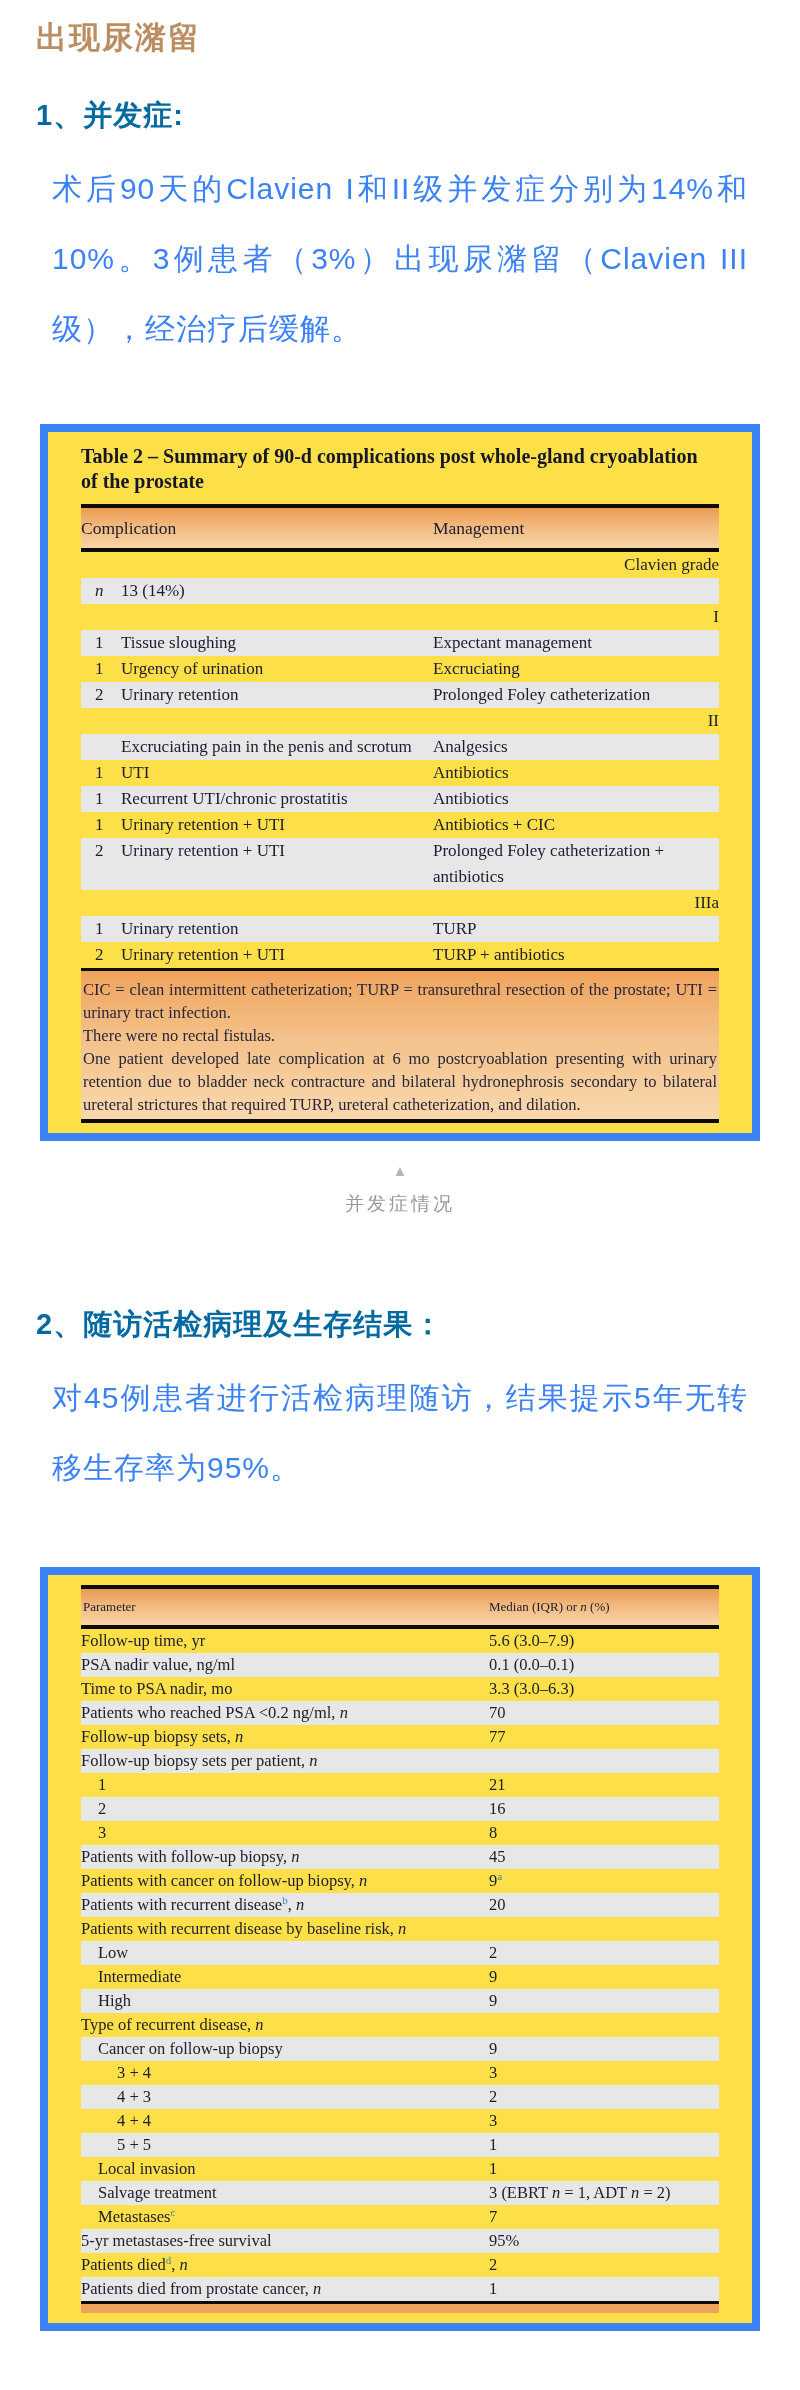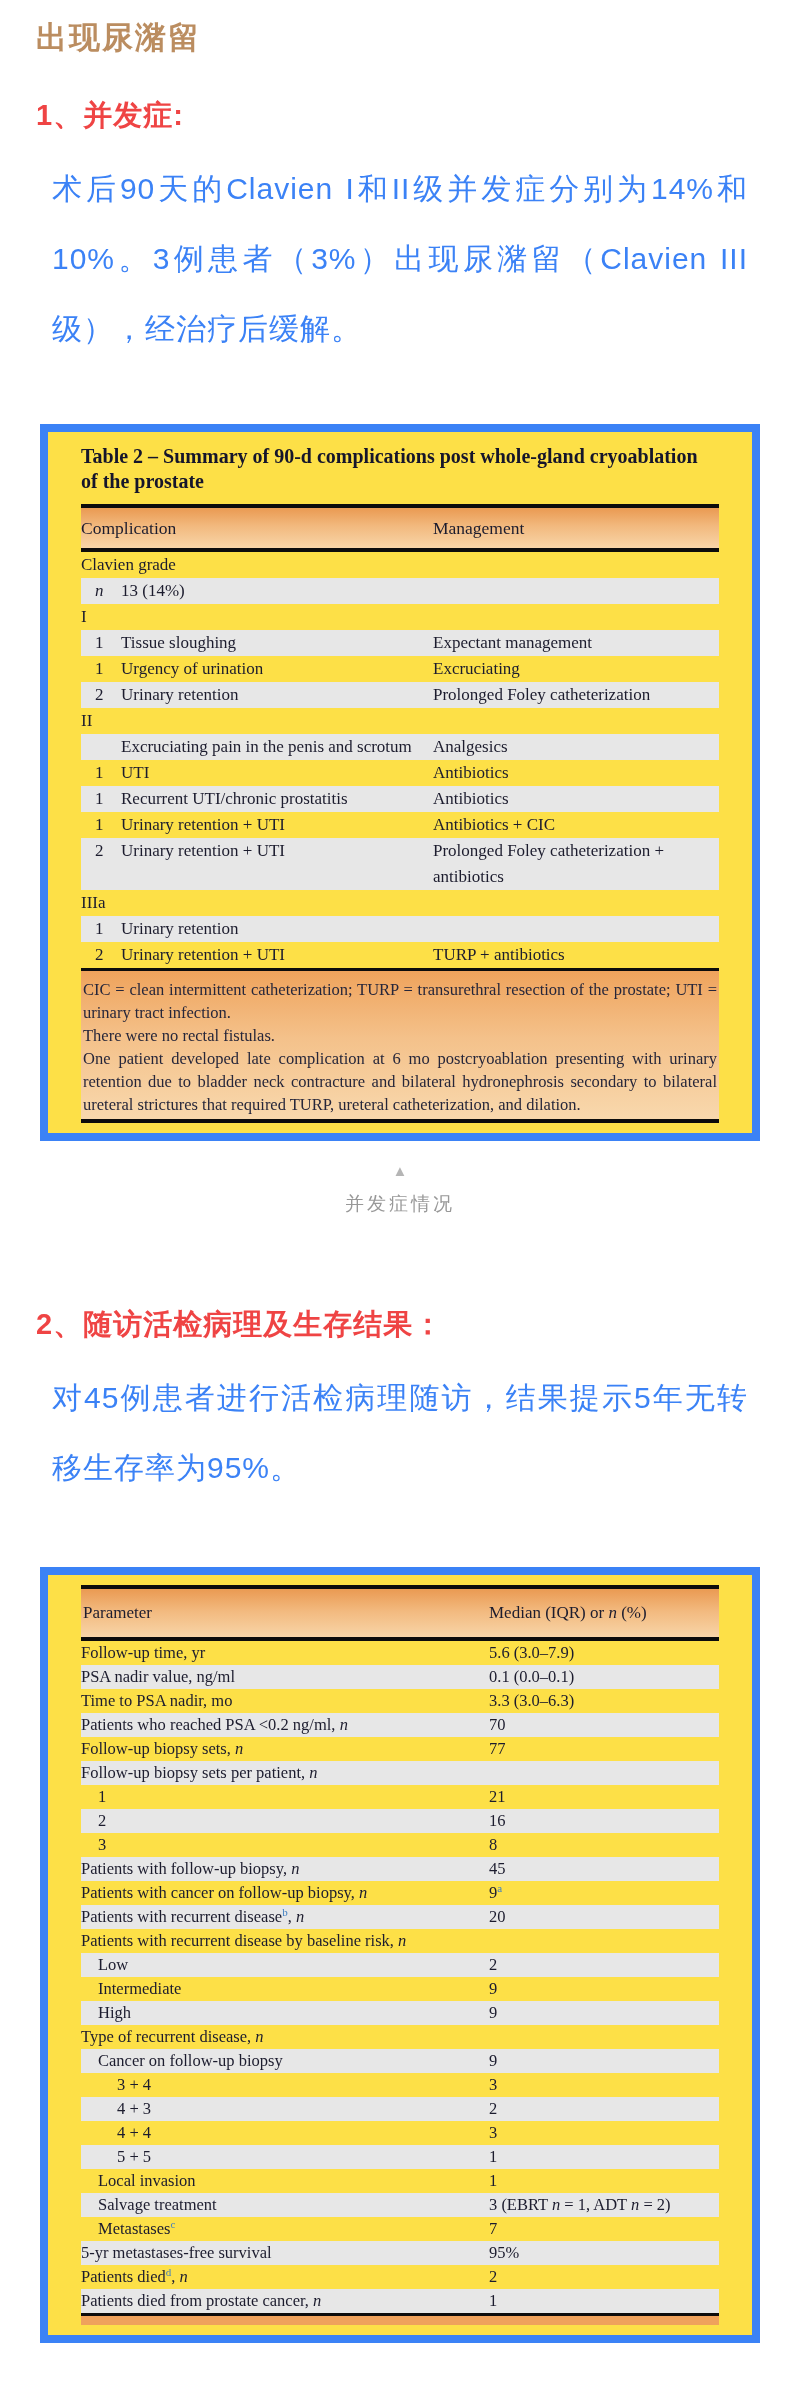--- a/index.html
+++ b/index.html
@@ -10,21 +10,21 @@
   }
   .page{ padding:18px 36px 40px; box-sizing:border-box; }
 
   
   .page-title{
     font-family:"Liberation Serif", serif;
     font-size:31px; font-weight:700; color:#bb8d60;
     letter-spacing:2px; line-height:40px; margin:0;
   }
   .section-heading{
-    font-size:29px; font-weight:700; color:#ef4444;
+    font-size:29px; font-weight:700; color:#0369a1;
     letter-spacing:1px; line-height:38px; margin:38px 0 0;
   }
   .body-text{
     font-size:30px; font-weight:300; color:#3b82f6;
     line-height:70px; letter-spacing:1px; text-align:justify;
     margin:20px 16px 0;
   }
 
   
   .table-card{
@@ -41,31 +41,31 @@
   .rule3{ height:3px; background:#0c0c0c; }
 
   .grad-head{
     background:linear-gradient(180deg,#ea9a52 0%, #f2b97e 45%, #f8d5a8 100%);
   }
   .t1-head{
     display:grid; grid-template-columns:352px 1fr; height:40px;
     align-items:center; text-align:left; font-size:17.5px;
   }
   .t2-head{
-    display:grid; grid-template-columns:1fr 230px; height:48px;
-    align-items:center; font-size:17px;
+    display:grid; grid-template-columns:1fr 230px; height:36px;
+    align-items:center; font-size:13px;
   }
   .t2-head .h1{ padding-left:2px; }
 
   .t1-row{
     display:grid; grid-template-columns:40px 312px 1fr;
     font-size:17px; line-height:26px; align-items:start;
   }
   .t1-row .c-count{ padding-left:14px; }
-  .t1-span{ grid-column:1 / -1; }
+  .t1-span{ grid-column:1 / -1;text-align:right; }
   .shaded{ background:#e7e7e7; }
 
   .t2-row{
     display:grid; grid-template-columns:1fr 230px;
     font-size:16.5px; line-height:24px; align-items:start;
   }
   .ind1{ padding-left:17px; }
   .ind2{ padding-left:36px; }
 
   sup.fn-sup{ color:#3f7fc1; font-size:11px; line-height:0; }
@@ -159,20 +159,21 @@
           <div class="c-count">2</div>
           <div>Urinary retention + UTI</div>
           <div>Prolonged Foley catheterization + antibiotics</div>
         </div>
         <div class="t1-row">
           <div class="t1-span">IIIa</div>
         </div>
         <div class="t1-row shaded">
           <div class="c-count">1</div>
           <div>Urinary retention</div>
+          <div>TURP</div>
         </div>
         <div class="t1-row">
           <div class="c-count">2</div>
           <div>Urinary retention + UTI</div>
           <div>TURP + antibiotics</div>
         </div>
       </div>
     <div class="rule3"></div>
     <div class="t1-foot" id="t1-notes">
         <div class="note">CIC = clean intermittent catheterization; TURP = transurethral resection of the prostate; UTI = urinary tract infection.</div>

